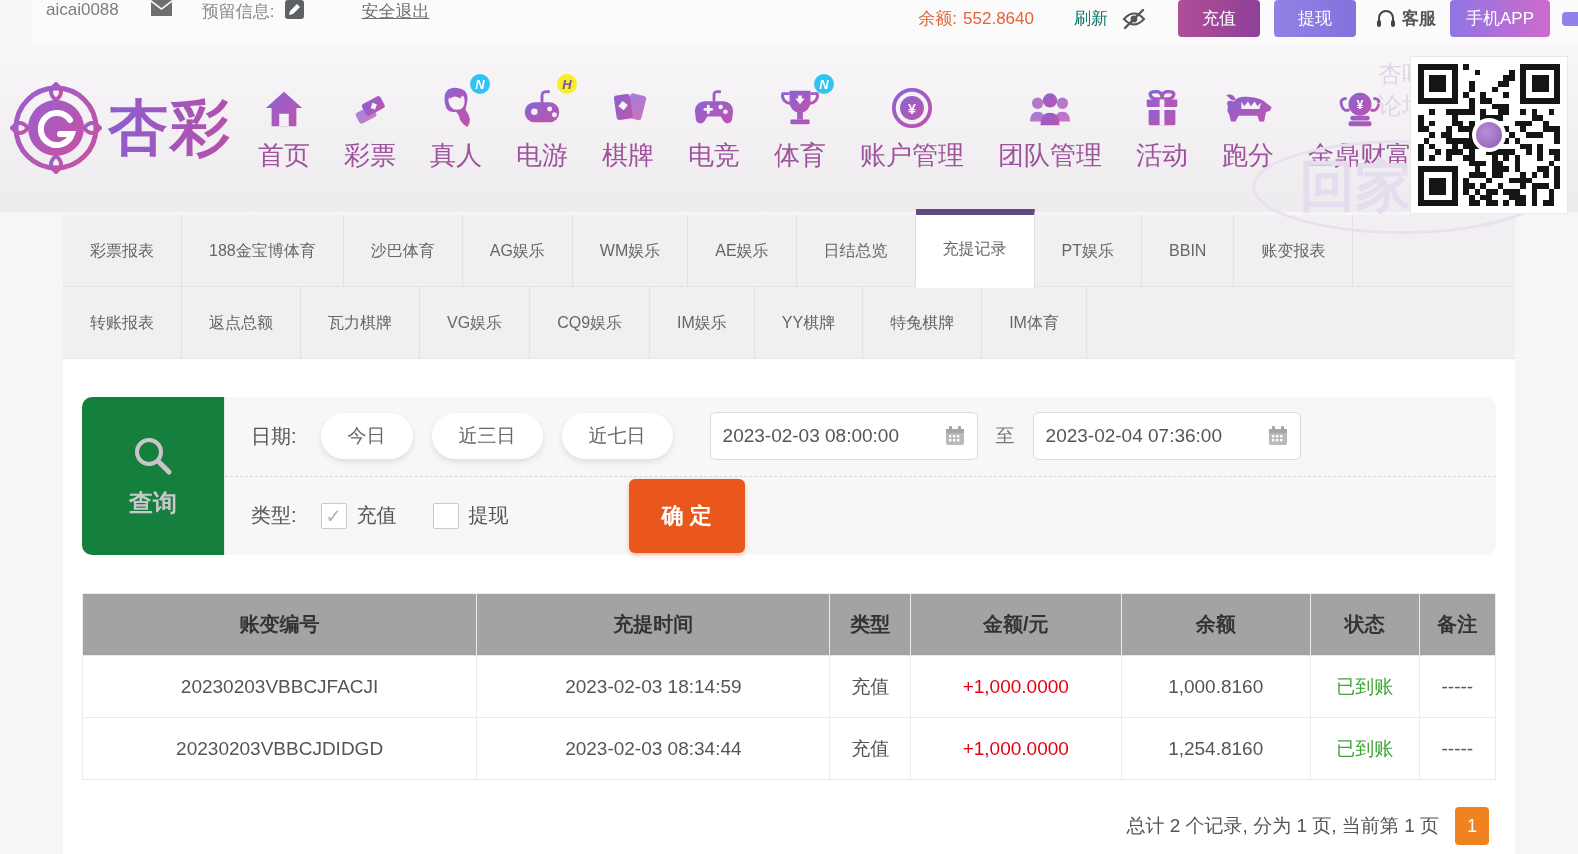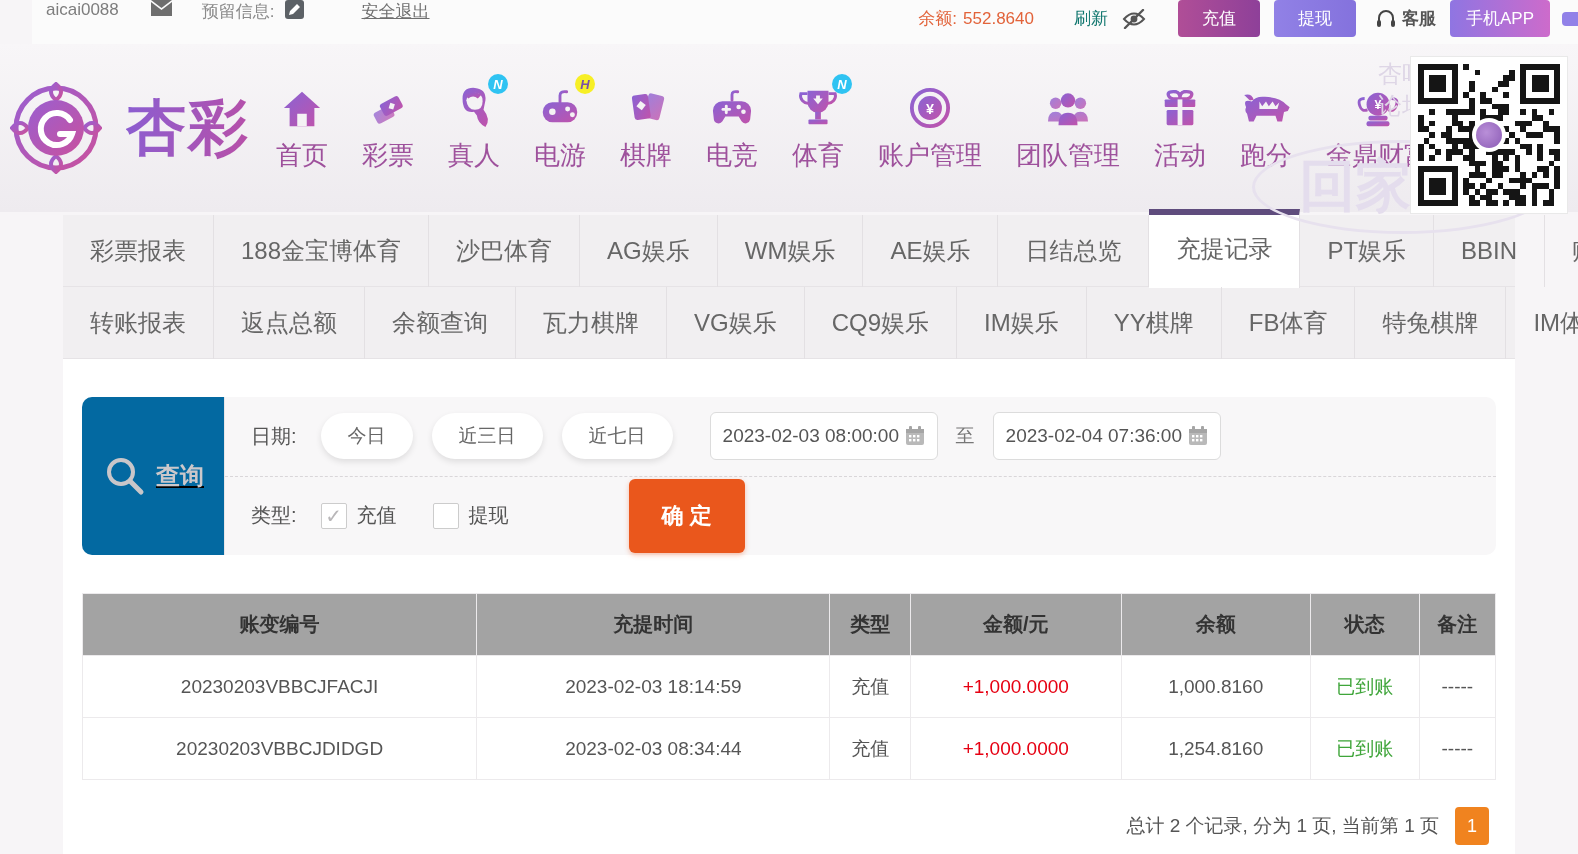--- a/index.html
+++ b/index.html
@@ -22,53 +22,53 @@
   .btn-deposit { background:linear-gradient(90deg,#b04e97,#8e4099); }
   .btn-withdraw { background:linear-gradient(90deg,#9181e6,#8472dd); }
   .tb-service { display:flex; align-items:center; margin-left:20px; color:#555;font-weight:bold; }
   .tb-service svg { margin-right:6px; }
   .btn-app { background:linear-gradient(90deg,#8f75e2,#cd6bcb); padding:7px 16px; }
   .btn-partial { width:16px; padding:7px 0; margin-left:12px; margin-right:-14px; background:#9181e8; border-radius:4px 0 0 4px; }
 
   
   .navbar { position:relative; height:168px; background:linear-gradient(#f8f6f8,#eeebef); display:flex; align-items:center; padding-left:10px; }
   .logo { display:flex; align-items:center; margin-right:16px; cursor:pointer; }
-  .logo-text { font-size:60px; font-weight:bold; background:linear-gradient(100deg,#8a5ed2,#b94fa6); -webkit-background-clip:text; background-clip:text; color:transparent; margin-left:24px; letter-spacing:2px;}
+  .logo-text { font-size:60px; font-weight:bold; background:linear-gradient(100deg,#8a5ed2,#b94fa6); -webkit-background-clip:text; background-clip:text; color:transparent; margin-left:6px; letter-spacing:2px;}
   .nav-list { display:flex; align-items:flex-end; gap:34px; margin-left:10px; }
   .nav-item { display:flex; flex-direction:column; align-items:center; gap:9px; cursor:pointer; }
   .nico { position:relative; height:46px; display:flex; align-items:flex-end; }
   .nlabel { font-size:26px; color:#9e519c; white-space:nowrap; }
   .badge { position:absolute; top:-9px; right:-13px; width:20px; height:20px; border-radius:50%; font-size:13px; font-weight:bold; display:flex; align-items:center; justify-content:center; }
   .bN { background:#2fc3f2; color:#fff; }
   .bH { background:#f7ef26; color:#7b4fa5; }
 
   .wm { position:absolute; top:14px; right:26px; width:300px; z-index:1; text-align:center; color:#ddd5e5; pointer-events:none;}
   .wm-top { display:flex; justify-content:space-between; font-size:24px; padding:0 8px; color:#ded6e6;flex-direction:column;}
   .wm-main { margin-top:18px; font-size:56px; font-weight:bold; color:#e4dded; border:3px solid #e7e1ee; border-radius:50%; padding:6px 10px; }
 
   .qr-box { position:absolute; top:12px; right:10px; width:158px; height:158px; background:#fff; border:1px solid #e9e9e9; padding:7px; z-index:5; }
   .qr-center { position:absolute; left:50%; top:50%; width:34px; height:34px; transform:translate(-50%,-50%); background:#fff; border-radius:50%; display:flex; align-items:center; justify-content:center; }
   .qr-center i { width:26px; height:26px; border-radius:50%; background:radial-gradient(circle at 40% 40%, #b98fd8, #8b5bb5); display:block; }
 
   
   .card { margin:3px 63px 0; background:#fff; min-height:640px; position:relative; }
   .tabrow { display:flex; align-items:flex-start; background:#f1eff1; border-bottom:1px solid #e6e3e6; height:72px; }
-  .tab { padding:0 27px; height:72px; line-height:72px; font-size:24px; color:#666; border-right:1px solid #e3e0e3; cursor:pointer; white-space:nowrap;text-align:center; }
+  .tab { padding:0 27px; height:72px; line-height:72px; font-size:16px; color:#666; border-right:1px solid #e3e0e3; cursor:pointer; white-space:nowrap;text-align:center; }
   .tab.active { background:#fff; border-top:6px solid #5f4c7d; height:79px; margin-top:-6px; line-height:68px; }
 
   
   .filter { margin:38px 19px 0; background:#f8f7f8; border-radius:10px; display:flex; min-height:158px; }
-  .query-box { width:143px; background:#0369a1; border-right:1px solid #e8e6e8; border-radius:10px 0 0 10px; display:flex; flex-direction:row; align-items:center; justify-content:center; gap:8px; cursor:pointer;text-decoration:underline;}
+  .query-box { width:143px; background:#15803d; border-right:1px solid #e8e6e8; border-radius:10px 0 0 10px; display:flex; flex-direction:column; align-items:center; justify-content:center; gap:8px; cursor:pointer;}
   .query-label { color:#cbc8cb; font-size:24px; font-weight:bold; }
   .filter-main { flex:1; display:flex; flex-direction:column; }
   .f-row { flex:1; display:flex; align-items:center; padding-left:26px; }
   .f-row.first { border-bottom:1px dashed #d9d6d9; }
   .f-label { font-size:20px; color:#555; margin-right:24px; }
   .pill { background:#fff; border:none; border-radius:24px; padding:10px 27px; font-size:19px; color:#666; box-shadow:0 3px 6px rgba(0,0,0,.10); margin-right:19px; cursor:pointer; font-family:inherit;}
-  .date-input { width:228px; height:48px; background:#fff; border:1px solid #dcdcdc; border-radius:6px; display:flex; align-items:center; justify-content:space-between; padding:0 12px; font-size:19px; color:#555; margin-right:0; cursor:text;}
+  .date-input { width:268px; height:48px; background:#fff; border:1px solid #dcdcdc; border-radius:6px; display:flex; align-items:center; justify-content:space-between; padding:0 12px; font-size:19px; color:#555; margin-right:0; cursor:text;}
   .to-sep { margin:0 18px; font-size:19px; color:#777; }
   .chk-wrap { display:flex; align-items:center; margin-right:36px; cursor:pointer; }
   .chk { width:26px; height:26px; background:#fff; border:1px solid #ccc; border-radius:2px; margin-right:10px; display:flex; align-items:center; justify-content:center; }
   .chk.checked::after { content:"✓"; color:#b9b7b9; font-size:20px; font-weight:bold; }
   .chk-label { font-size:20px; color:#555; }
   .btn-submit { background:#ea571c; border:none; border-radius:6px; color:#fff; font-size:22px; font-weight:bold; padding:22px 33px; margin-left:84px; cursor:pointer; box-shadow:0 2px 5px rgba(234,87,28,.35); font-family:inherit;}
 
   
   .tbl-wrap { margin:38px 19px 0; }
   table { width:100%; border-collapse:collapse; }
@@ -526,27 +526,25 @@
     <div class="tab">日结总览</div>
     <div class="tab active">充提记录</div>
     <div class="tab">PT娱乐</div>
     <div class="tab">BBIN</div>
     <div class="tab">账变报表</div>
   </div>
 
   <div class="tabrow">
     <div class="tab">转账报表</div>
     <div class="tab">返点总额</div>
-    <div class="tab">余额查询</div>
     <div class="tab">瓦力棋牌</div>
     <div class="tab">VG娱乐</div>
     <div class="tab">CQ9娱乐</div>
     <div class="tab">IM娱乐</div>
     <div class="tab">YY棋牌</div>
-    <div class="tab">FB体育</div>
     <div class="tab">特兔棋牌</div>
     <div class="tab">IM体育</div>
   </div>
 
   <div class="filter">
     <div class="query-box">
       <svg width="46" height="46" viewBox="0 0 46 46">
           <circle cx="19" cy="19" r="12" fill="none" stroke="#c9c6c9" stroke-width="4"></circle>
           <path d="M28 28L39 39" stroke="#c9c6c9" stroke-width="5" stroke-linecap="round"></path>
         </svg>

